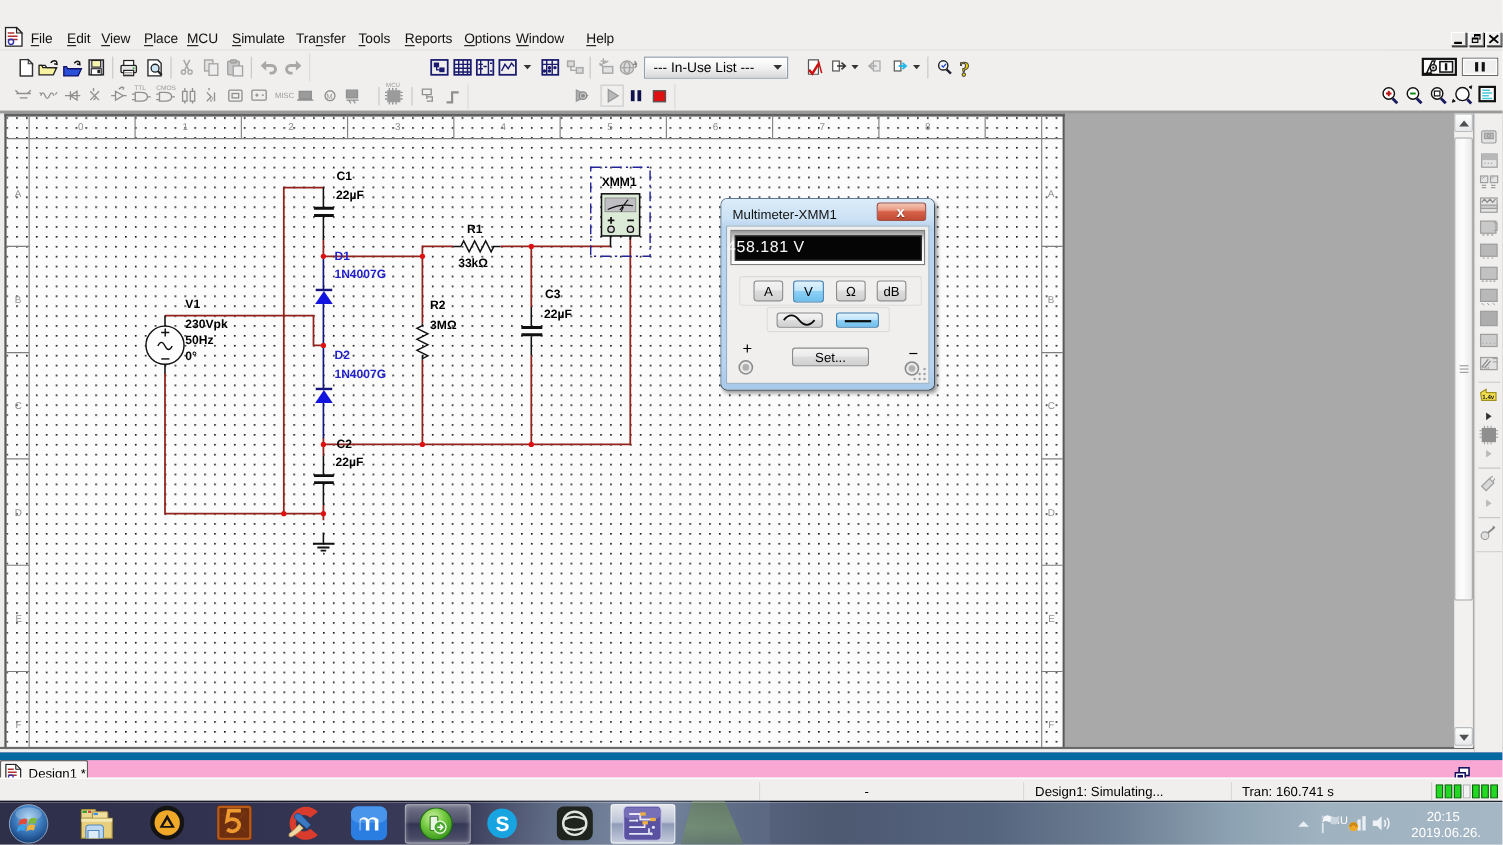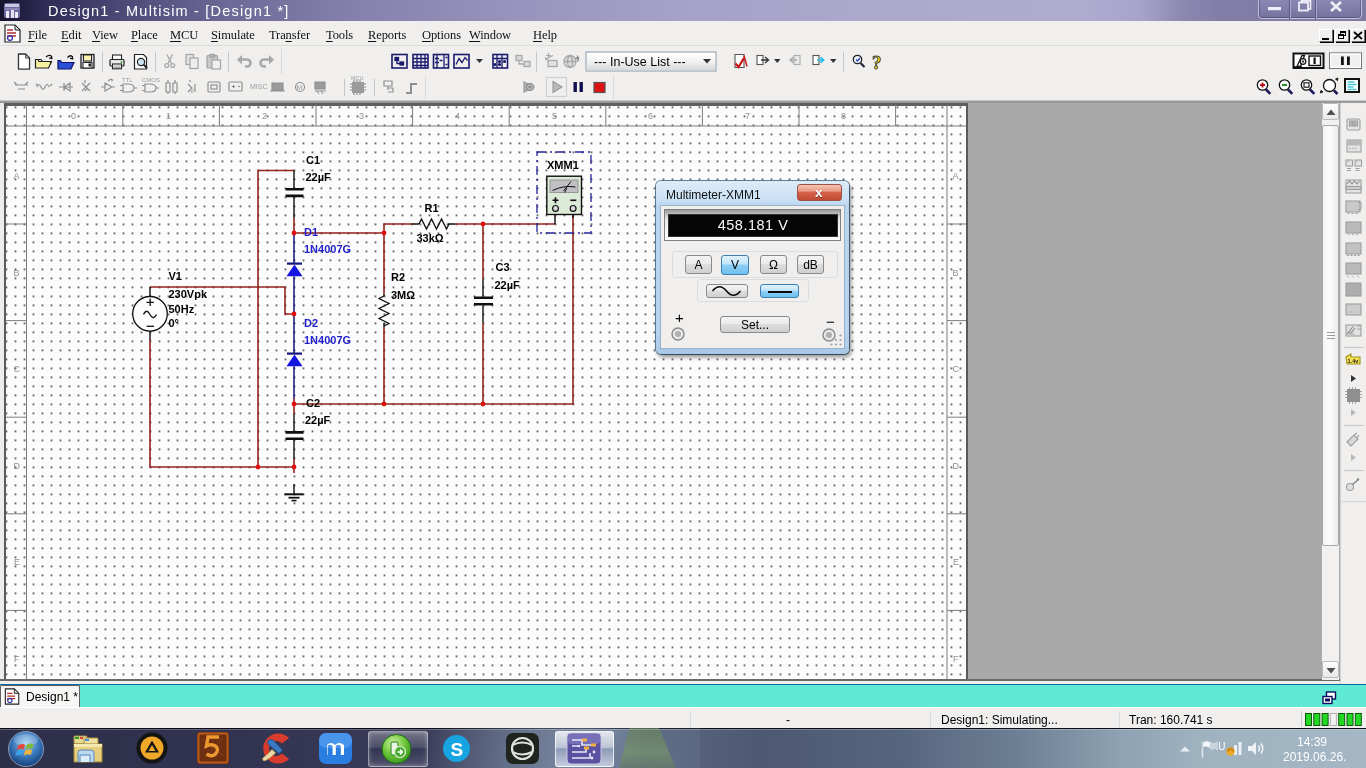--- a/index.html
+++ b/index.html
@@ -8,37 +8,37 @@
 #page{position:relative;width:1366px;height:768px;background:#f0efee;}
 
 
 #titlebar{left:0;top:0;width:1366px;height:21px;
  background:linear-gradient(90deg,#16132e 0px,#2c2952 40px,#4d4977 120px,#6e6a97 230px,#8682ad 360px,#9894bd 520px,#a5a1c7 680px,#aca8cc 860px,#b0acd0 1080px,#a7a3ca 1140px,#8d89b1 1180px,#817da7 1220px,#7f7ba4 1366px);}
 #titlebar .ttext{left:48px;top:2.5px;font-size:14.5px;color:#fff;letter-spacing:1.2px;}
 #capgroup{left:1258px;top:-3px;width:104px;height:22px;border:1px solid #c3c0da;border-radius:4px;background:linear-gradient(180deg,#8e8ab5 0%,#807ca8 60%,#75719d 100%);box-shadow:inset 0 0 0 1px rgba(40,35,80,0.35);}
 #capgroup .cs{position:absolute;top:1px;width:1px;height:20px;background:#aaa6c6;box-shadow:-1px 0 0 #5d5987;}
 
 #menubar{left:0;top:21px;width:1366px;height:25px;background:#f0efee;border-bottom:1px solid #dcdcda;}
-.mitem{position:absolute;top:7px;font-size:12.5px;color:#111;letter-spacing:-0.1px;font-family:Liberation Serif, serif;}
+.mitem{position:absolute;top:7px;font-size:12.5px;color:#111;letter-spacing:-0.1px;}
 .mitem u{text-decoration:underline;text-underline-offset:1.5px;}
 
 
 #toolbar1{left:0;top:46px;width:1260px;height:28px;background:#f0efee;}
 #toolbar2{left:0;top:74px;width:1366px;height:27px;background:#f0efee;border-bottom:1px solid #c9c9c9;}
 
 
 #canvas{left:0;top:101px;width:1366px;height:583px;background:#a9a9a9;overflow:hidden;border-top:2px solid #999999;}
 #sheet{left:4px;top:0px;width:964px;height:576px;background:#fcfcfc;border-left:2px solid #5a5a5a;border-top:3px solid #5f5f5f;border-right:2px solid #5a5a5a;}
 
 
 #vscroll{left:1322px;top:0px;width:17px;height:577px;background:#f2f1f0;}
 #instbar{left:1340px;top:0px;width:26px;height:581px;background:#f0efee;border-left:1px solid #d0d0d0;}
 
 
-#tabrow{left:0;top:684px;width:1366px;height:23px;background:#5eead4;border-top:1px solid #0369a1;}
+#tabrow{left:0;top:684px;width:1366px;height:23px;background:#f9a8d4;border-top:7px solid #0369a1;}
 #tab1{left:2px;top:1px;width:80px;height:22px;background:#f7f6f5;border:1px solid #5f5f5f;border-bottom:none;border-radius:2px 2px 0 0;}
 #tab1 span{position:absolute;left:26px;top:5px;font-size:12px;color:#000;}
 #statusbar{left:0;top:707px;width:1366px;height:21px;background:#f0efee;border-top:1px solid #fff;}
 #statusbar .st{position:absolute;top:5px;font-size:12px;color:#000;}
 
 
 #taskbar{left:0;top:728px;width:1366px;height:40px;
  background:linear-gradient(90deg,#2e2f49 0px,#323351 240px,#3a3c59 420px,#505870 520px,#5e6c83 620px,#55607a 700px,#4d5871 760px,#56657e 900px,#6e8095 1020px,#8da2b2 1120px,#9fb2c0 1200px,#a5b7c4 1366px);}
 #taskbar::before{content:"";position:absolute;left:0;top:0;width:1366px;height:1px;background:#0c0d18;}
 #taskbar::after{content:"";position:absolute;left:0;top:1px;width:1366px;height:1px;background:rgba(255,255,255,0.25);}
@@ -56,41 +56,20 @@
 #mmclose{position:absolute;left:141px;top:3px;width:45px;height:17px;border-radius:3px;border:1px solid #9e5146;
  background:linear-gradient(180deg,#f5c6b4 0%,#e99a83 40%,#d6624a 50%,#c14b35 100%);}
 #mmclose span{position:absolute;left:17px;top:0px;color:#fff;font-weight:bold;font-size:13.5px;text-shadow:0 1px 1px rgba(0,0,0,0.45);}
 .mmgroup{position:absolute;border:1px solid #dcdcdc;border-radius:3px;background:#f0efee;}
 .mmbtn{position:absolute;border:1px solid #8a8a8a;border-radius:3px;background:linear-gradient(180deg,#f4f4f4 0%,#ebebeb 45%,#dddddd 50%,#d0d0d0 100%);font-size:12px;color:#000;text-align:center;}
 .mmbtn.blue{border-color:#3c7fb1;background:linear-gradient(180deg,#e2f3fd 0%,#c0e4fa 45%,#8dd0f5 50%,#6fc0ee 100%);}
 </style>
 </head>
 <body>
 <div id="page">
-  <div id="titlebar" class="abs">
-    <svg class="abs" style="left:4px;top:2px" width="17" height="17" viewBox="0 0 17 17">
-      <rect x="0" y="1" width="16" height="15" rx="2" fill="#6d68a0"></rect>
-      <rect x="1" y="2" width="14" height="3" fill="#c9c6e2"></rect>
-      <rect x="1" y="6" width="14" height="2" fill="#8d88b8"></rect>
-      <rect x="2" y="9" width="3" height="7" fill="#efeef8"></rect>
-      <rect x="7" y="8" width="3" height="8" fill="#e3e1f2"></rect>
-      <rect x="11" y="10" width="3" height="6" fill="#efeef8"></rect>
-    </svg>
-    <div class="ttext abs">Design1 - Multisim - [Design1 *]</div>
-    <div id="capgroup" class="abs">
-      <div class="cs" style="left:31px"></div>
-      <div class="cs" style="left:57px"></div>
-      <svg class="abs" style="left:0;top:0" width="104" height="21" viewBox="0 0 104 21">
-        <rect x="9" y="9" width="13" height="3.2" fill="#efedf8"></rect>
-        <rect x="40" y="4.5" width="9" height="8" fill="none" stroke="#efedf8" stroke-width="1.8"></rect>
-        <path d="M42.5 4.5 v-1.6 h9 v8 h-1.8" fill="none" stroke="#efedf8" stroke-width="1.6"></path>
-        <path d="M72 4 l10 9 M82 4 l-10 9" stroke="#efedf8" stroke-width="2.8"></path>
-      </svg>
-    </div>
-  </div>
   <div id="menubar" class="abs">
     <svg class="abs" style="left:4px;top:3px" width="18" height="19" viewBox="0 0 18 19">
       <path d="M1 1 h10 l5 5 v12 h-15 z" fill="#fff" stroke="#222" stroke-width="1.2"></path>
       <path d="M11 1 l5 5 h-5 z" fill="#ddd" stroke="#222" stroke-width="1"></path>
       <path d="M3 6 h6 M3 9 h9 M3 12 h9" stroke="#b03030" stroke-width="1.4"></path>
       <circle cx="6" cy="14" r="2.4" fill="none" stroke="#3333aa" stroke-width="1.3"></circle>
     </svg>
     <div class="mitem" style="left:28px"><u>F</u>ile</div>
     <div class="mitem" style="left:61px"><u>E</u>dit</div>
     <div class="mitem" style="left:92px"><u>V</u>iew</div>
@@ -716,33 +695,33 @@
           <rect x="10" y="4" width="3" height="10"></rect>
           <rect x="14.5" y="1" width="3" height="13"></rect>
         </g>
       <circle cx="6.5" cy="10.5" r="4.2" fill="#f0a820" opacity="0.95"></circle>
       <path d="M4.5 10.5 a2 2 0 0 1 4 0 M3.2 10.5 a3.3 3.3 0 0 1 6.6 0" fill="none" stroke="#c07808" stroke-width="0.9"></path>
     </svg>
     <svg class="abs" style="left:1247px;top:13px" width="18" height="15" viewBox="0 0 18 15">
       <path d="M1 5 h4 l4-4 v13 l-4-4 h-4 z" fill="#eef2f6"></path>
       <path d="M11.5 4.5 q2 3 0 6 M14 2.5 q3.5 5 0 10" fill="none" stroke="#eef2f6" stroke-width="1.5"></path>
     </svg>
-    <div class="tray" style="left:1297px;top:7px;">14:39</div>
+    <div class="tray" style="left:1297px;top:7px;">20:15</div>
     <div class="tray" style="left:1283px;top:22px;">2019.06.26.</div>
   </div>
   <div id="mm" class="abs">
     <div id="mmtitle">Multimeter-XMM1</div>
     <div id="mmclose">
         <span>x</span>
       </div>
     <div id="mmface">
 
       <div class="abs" style="left:3px;top:3px;width:177px;height:32px;background:linear-gradient(180deg,#9a9a9a,#e8e8e8 30%,#fff);border:1px solid #808080;"></div>
       <div class="abs" style="left:7px;top:8px;width:170px;height:23px;background:#050505;border:1px solid #333;"></div>
-      <div class="abs" style="left:0;top:11px;width:184px;text-align:center;color:#f8f8f8;font-size:14.5px;letter-spacing:0.5px;">458.181 V</div>
+      <div class="abs" style="left:0;top:11px;width:184px;text-align:left;color:#f8f8f8;font-size:14.5px;letter-spacing:0.5px;">458.181 V</div>
 
       <div class="mmgroup" style="left:11px;top:45px;width:166px;height:27px;"></div>
       <div class="mmbtn" style="left:24px;top:49px;width:27px;height:19px;line-height:18px;">A</div>
       <div class="mmbtn blue" style="left:60px;top:48.5px;width:28px;height:20px;line-height:19px;">V</div>
       <div class="mmbtn" style="left:99px;top:49px;width:27px;height:19px;line-height:18px;">Ω</div>
       <div class="mmbtn" style="left:136px;top:49px;width:27px;height:19px;line-height:18px;">dB</div>
 
       <div class="mmgroup" style="left:36px;top:73px;width:112px;height:23px;"></div>
       <div class="mmbtn" style="left:45px;top:78px;width:42px;height:14px;">
         <svg width="40" height="12" viewBox="0 0 40 12" style="position:absolute;left:0;top:0">

